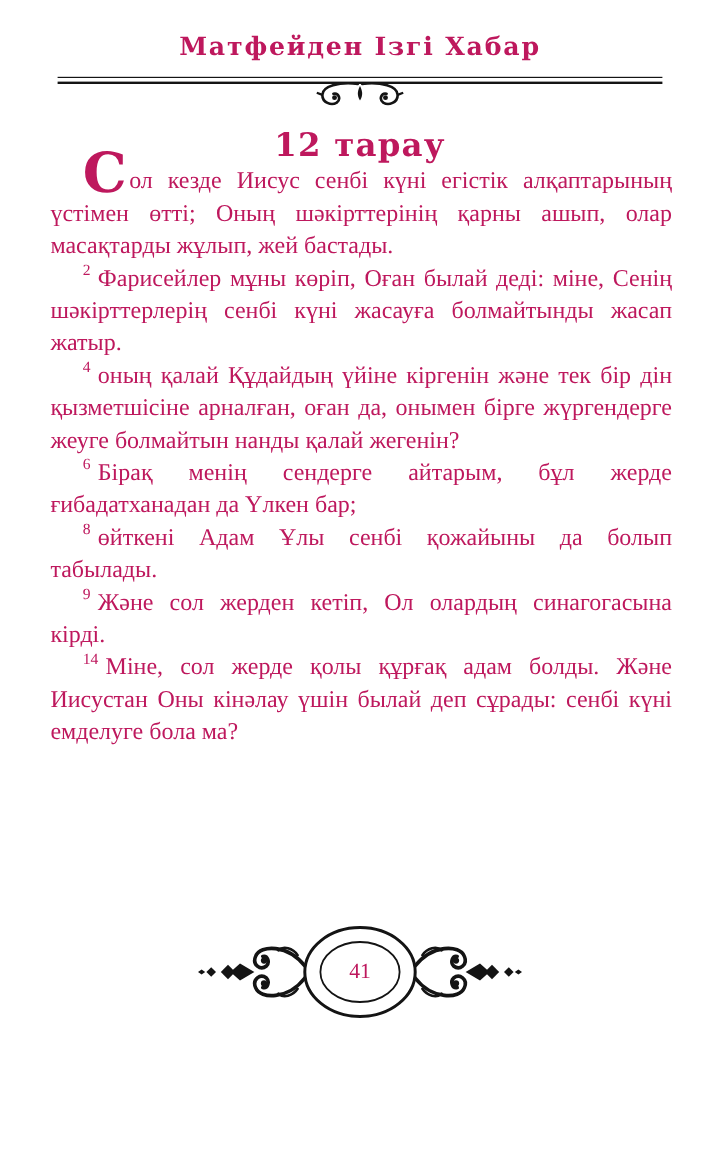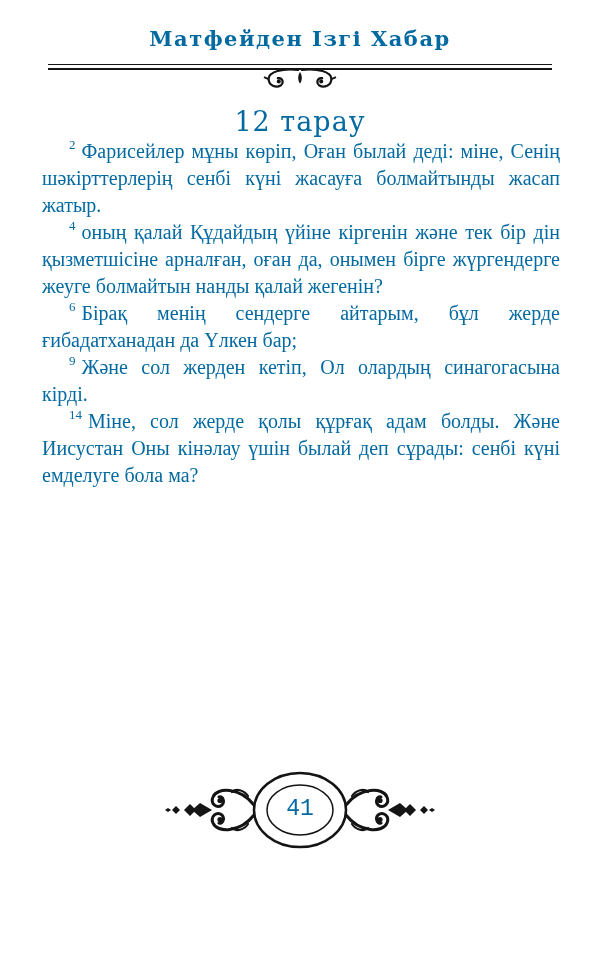--- a/index.html
+++ b/index.html
@@ -1,20 +1,20 @@
 <!DOCTYPE html>
 <html><head>
 <meta charset="utf-8">
 <style>
   html, body { margin: 0; padding: 0; }
   .page {
     width: 600px;
     height: 862px;
     background: #ffffff;
-    color: #0369a1;
+    color: #be185d;
     position: relative;
     font-family: "Liberation Serif", serif;
     overflow: hidden;
   }
   .running-head {
     text-align: center;
     padding-top: 26px;
     font-size: 21px;
     font-weight: bold;
     letter-spacing: 1.5px;
@@ -28,21 +28,21 @@
   }
   .header-ornament {
     text-align: center;
     margin-top: -2px;
     height: 24px;
     line-height: 0;
   }
   .chapter-title {
     text-align: center;
     font-size: 27px;
-    font-weight: normal;
+    font-weight: bold;
     margin: 14px 0 0 0;
     font-family: "DejaVu Serif", serif;
     letter-spacing: 1px;
   }
   .text-block {
     padding: 1px 40px 0 42px;
     font-size: 20px;
     line-height: 27px;
     text-align: justify;
   }
@@ -74,22 +74,22 @@
     position: relative;
     width: 280px;
     height: 88px;
     margin: 0 auto;
   }
   .pagenum {
     position: absolute;
     left: 50%;
     top: 50%;
     transform: translate(-50%, -52%);
-    font-size: 23px;
-    font-family: Liberation Mono, monospace;
+    font-size: 18px;
+    font-family: Liberation Serif, serif;
     text-align: right;
   }
   svg { display: inline-block; }
 </style>
 </head>
 <body>
 
 <div class="page">
 
   <div class="running-head">Матфейден Ізгі Хабар</div>
@@ -106,30 +106,32 @@
       <circle cx="98" cy="14.5" r="2.2" fill="#141414"></circle>
       <path d="M75,4 C72.4,9 72.4,13 75,17 C77.6,13 77.6,9 75,4 Z" fill="#141414"></path>
       <path d="M41,12 l-5,-2" stroke="#141414" stroke-width="2"></path>
       <path d="M109,12 l5,-2" stroke="#141414" stroke-width="2"></path>
     </svg>
   </div>
 
   <h1 class="chapter-title">12 тарау</h1>
 
   <div class="text-block">
+    <p class="verse"><span class="dropcap">С</span><span>ол кезде Иисус сенбі күні егістік алқаптарының үстімен өтті; Оның шәкірттерінің қарны ашып, олар масақтарды жұлып, жей бастады.</span></p>
 
     <p class="verse"><sup class="vnum">2</sup><span>Фарисейлер мұны көріп, Оған былай деді: міне, Сенің шәкірттерлерің сенбі күні жасауға болмайтынды жасап жатыр.</span></p>
 
 
     <p class="verse"><sup class="vnum">4</sup><span>оның қалай Құдайдың үйіне кіргенін және тек бір дін қызметшісіне арналған, оған да, онымен бірге жүргендерге жеуге болмайтын нанды қалай жегенін?</span></p>
 
 
     <p class="verse"><sup class="vnum">6</sup><span>Бірақ менің сендерге айтарым, бұл жерде ғибадатханадан да Үлкен бар;</span></p>
 
 
+    <p class="verse"><sup class="vnum">8</sup><span>өйткені Адам Ұлы сенбі қожайыны да болып табылады.</span></p>
 
     <p class="verse"><sup class="vnum">9</sup><span>Және сол жерден кетіп, Ол олардың синагогасына кірді.</span></p>
 
     <p class="verse"><sup class="vnum">14</sup><span>Міне, сол жерде қолы құрғақ адам болды. Және Иисустан Оны кінәлау үшін былай деп сұрады: сенбі күні емделуге бола ма?</span></p>
   </div>
 
   <div class="page-footer">
     <div class="footer-wrap">
       <svg width="280" height="88" viewBox="0 0 280 88">
         <g id="flourL">

